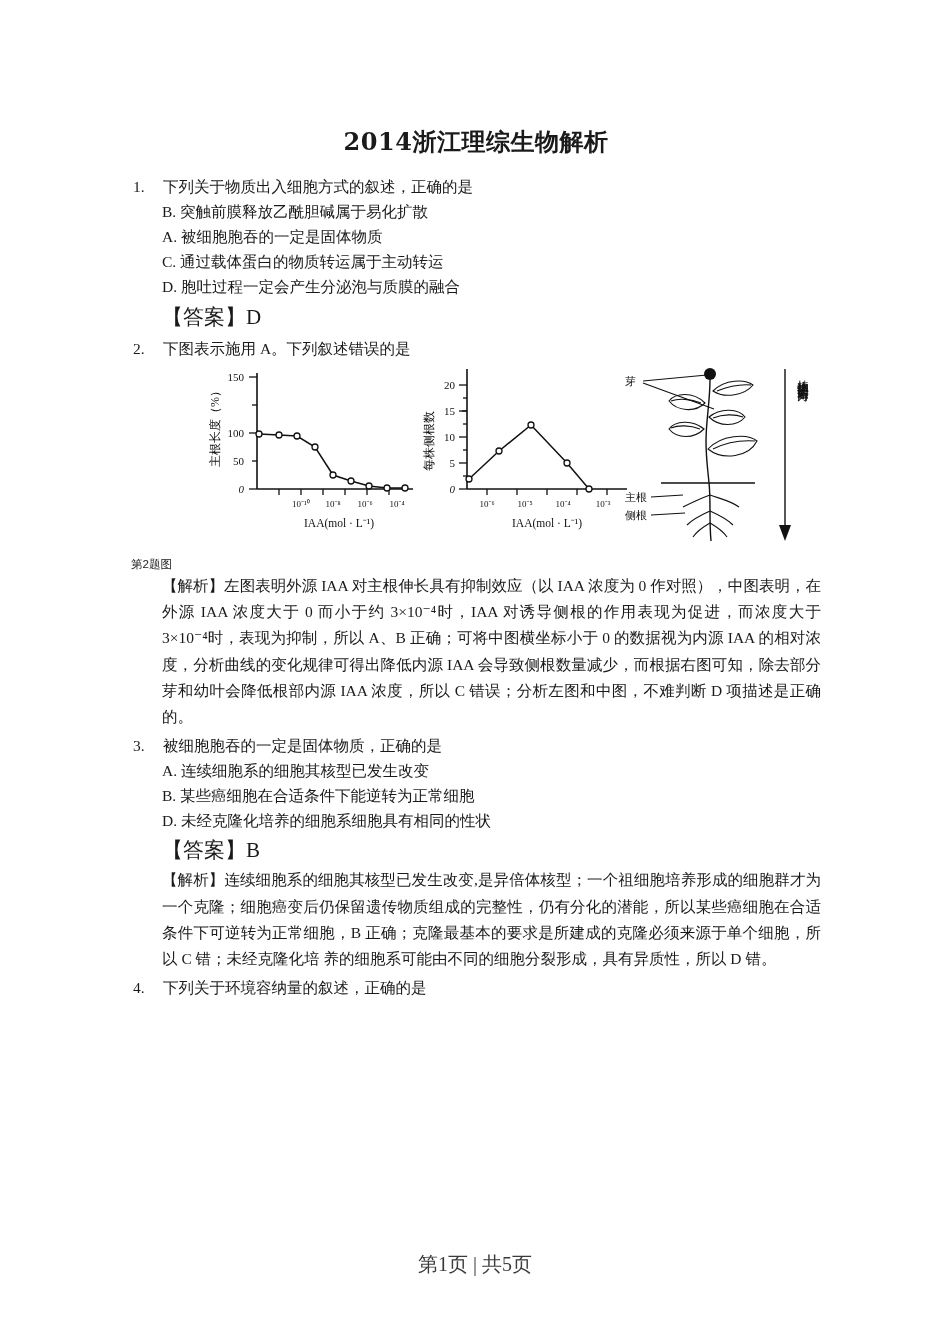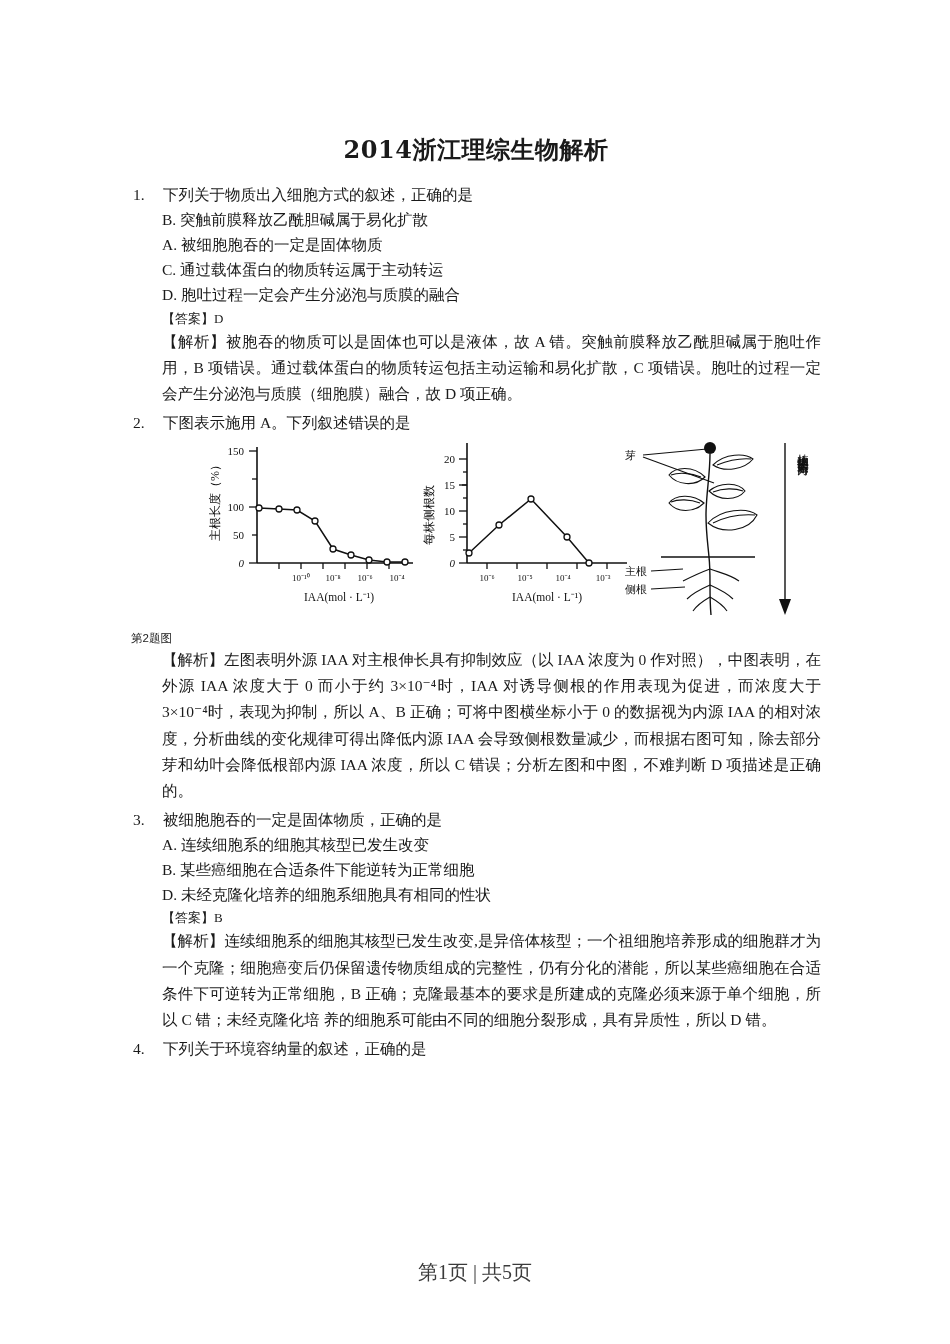--- a/index.html
+++ b/index.html
@@ -10,21 +10,21 @@
   body {
     width: 950px;
     height: 1344px;
     position: relative;
     font-family: "Liberation Serif", "DejaVu Serif", serif;
     color: #1a1a1a;
     overflow: hidden;
   }
   .page {
     position: absolute;
-    left: 0; top: 16px;
+    left: 0; top: 8px;
     width: 950px;
     height: 1044px;
   }
   .content {
     position: absolute;
     left: 131px;
     top: 118px;
     width: 690px;
   }
   .doc-title {
@@ -57,21 +57,21 @@
     margin: 0;
     padding: 0 0 0 31px;
     list-style: none;
   }
   .opt {
     font-size: 15.5px;
     line-height: 1.62;
     white-space: nowrap;
   }
   .ans-line {
-    font-size: 13px;
+    font-size: 21px;
     line-height: 1.62;
     padding-left: 31px;
   }
   .expl {
     font-size: 15.5px;
     line-height: 1.70;
     padding-left: 31px;
     text-align: justify;
     text-justify: inter-ideograph;
     text-indent: 0;
@@ -149,21 +149,20 @@
         <span class="q-num">1.</span>
         <span class="q-stem">下列关于物质出入细胞方式的叙述，正确的是</span>
       </div>
       <ul class="opt-list">
         <li class="opt">B. 突触前膜释放乙酰胆碱属于易化扩散</li>
         <li class="opt">A. 被细胞胞吞的一定是固体物质</li>
         <li class="opt">C. 通过载体蛋白的物质转运属于主动转运</li>
         <li class="opt">D. 胞吐过程一定会产生分泌泡与质膜的融合</li>
       </ul>
       <div class="ans-line">【答案】D</div>
-      <div class="expl">【解析】被胞吞的物质可以是固体也可以是液体，故 A 错。突触前膜释放乙酰胆碱属于胞吐作用，B 项错误。通过载体蛋白的物质转运包括主动运输和易化扩散，C 项错误。胞吐的过程一定会产生分泌泡与质膜（细胞膜）融合，故 D 项正确。</div>
     </div>
 
     <div class="q-block">
       <div class="q-head">
         <span class="q-num">2.</span>
         <span class="q-stem">下图表示施用 A。下列叙述错误的是</span>
       </div>
 
       <div class="figure-wrap">
 

